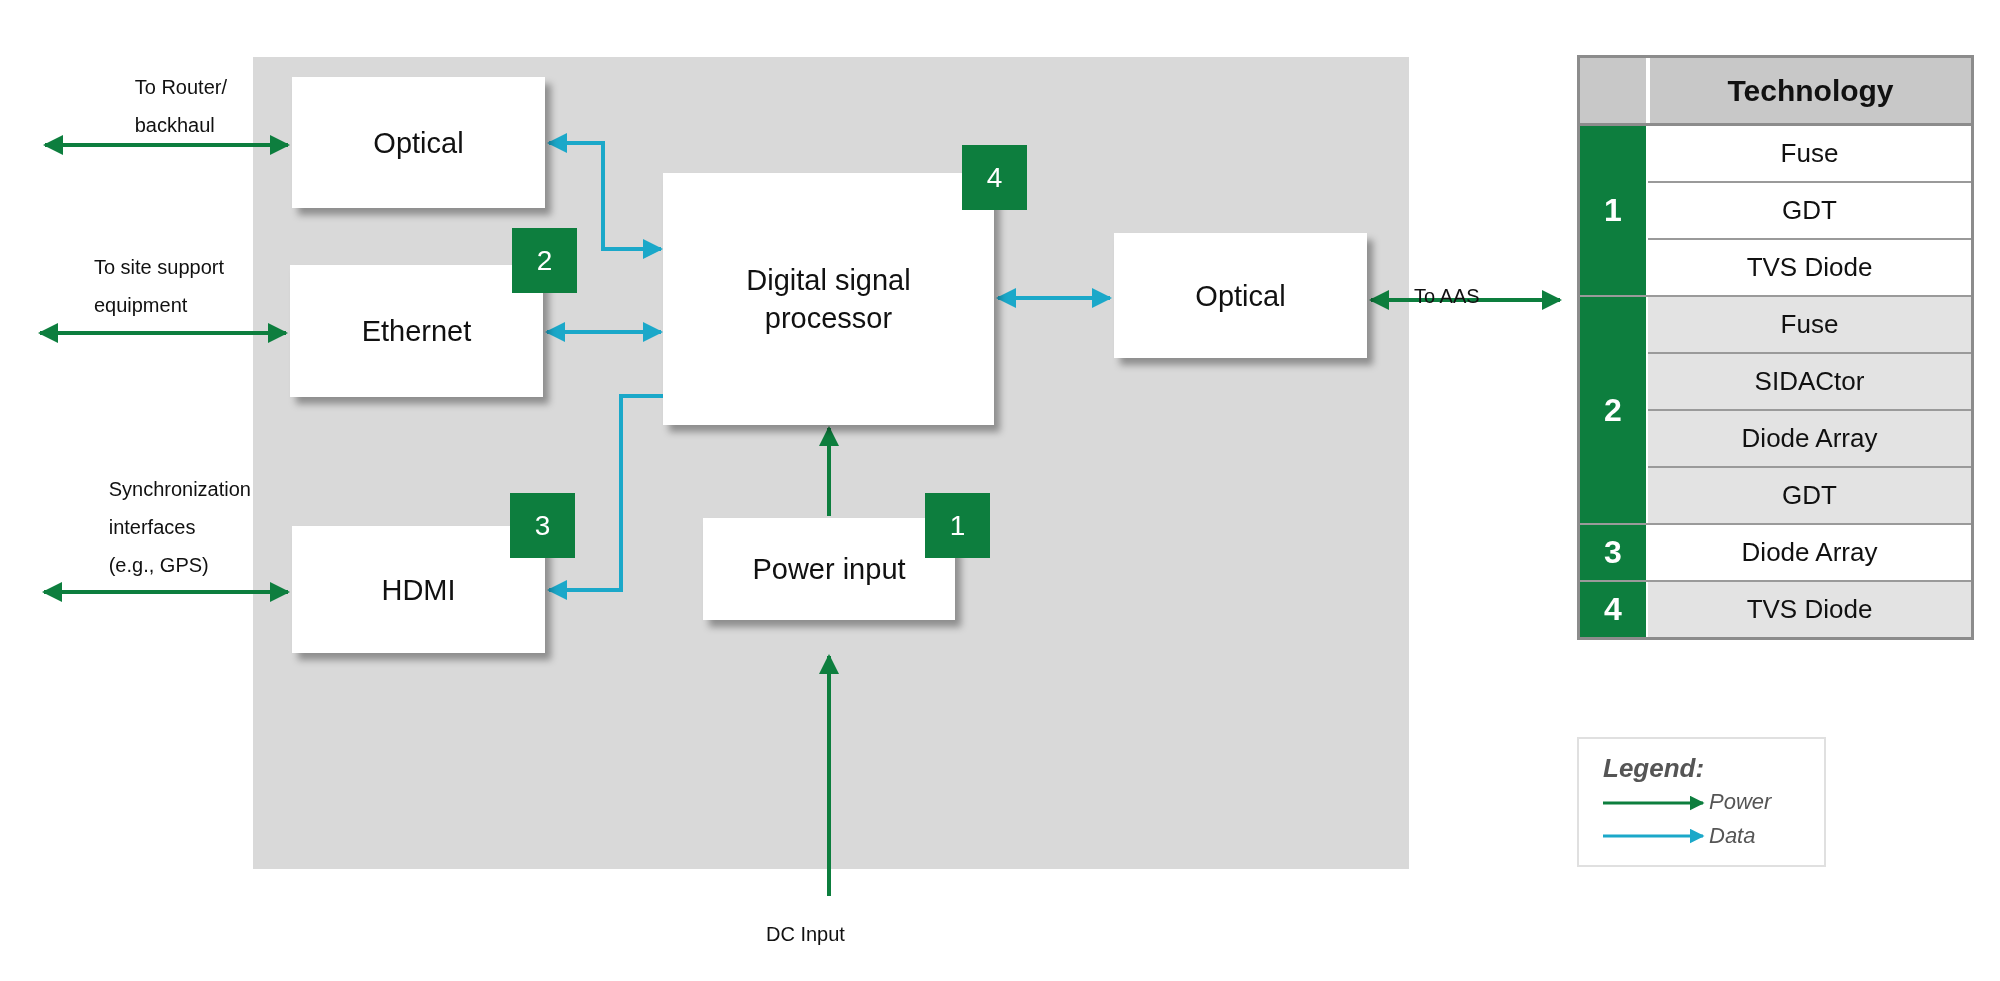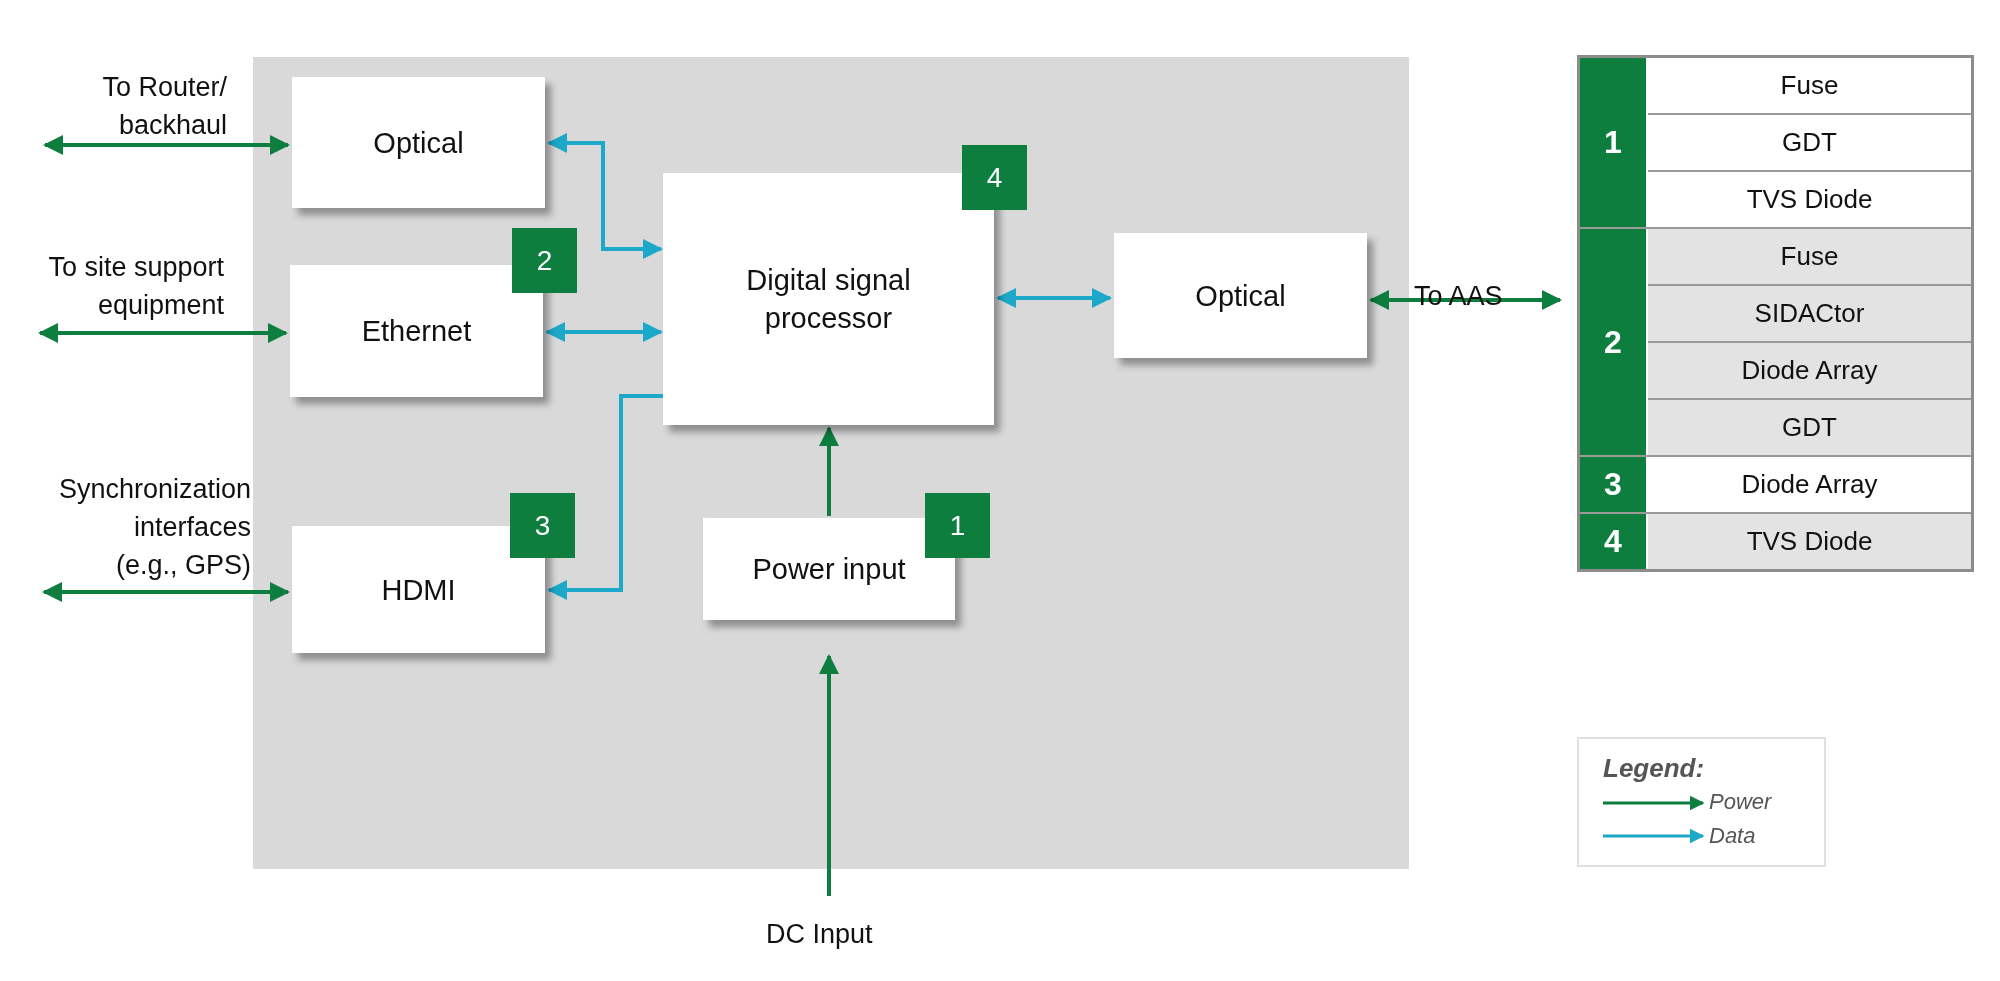--- a/index.html
+++ b/index.html
@@ -5,21 +5,21 @@
   html, body { margin:0; padding:0; background:#ffffff; }
   body { width:2000px; height:981px; position:relative; overflow:hidden;
          font-family:"Liberation Sans", sans-serif; color:#111; }
   .abs { position:absolute; }
   #canvas-bg { left:253px; top:57px; width:1156px; height:812px; background:#d9d9d9; }
   .block { position:absolute; background:#ffffff; box-shadow:6px 7px 7px rgba(0,0,0,0.35);
            display:flex; align-items:center; justify-content:center; text-align:center;
            font-size:29px; line-height:38px; color:#111; }
   .badge { position:absolute; background:#0d7e3e; color:#ffffff; font-size:28px;
            display:flex; align-items:center; justify-content:center; width:65px; height:65px; }
-  .ext-label { position:absolute; font-size:27px; line-height:38px; text-align:right; color:#111; white-space:nowrap; }
+  .ext-label { position:absolute; font-size:20px; line-height:38px; color:#111; white-space:nowrap; }
   svg#wires { position:absolute; left:0; top:0; width:2000px; height:981px; overflow:visible; }
   
   #tech-table { position:absolute; left:1577px; top:55px; width:397px; border:3px solid #8c8c8c; box-sizing:border-box; background:#fff; }
   #tech-table .hdr { display:flex; height:65px; background:#c8c8c8; border-bottom:3px solid #8c8c8c; }
   #tech-table .hdr .c0 { width:66px; border-right:4px solid #ffffff; }
   #tech-table .hdr .c1 { flex:1; display:flex; align-items:center; justify-content:center; font-weight:bold; font-size:30px; color:#111; }
   #tech-body { position:relative; }
   .grp { display:flex; border-bottom:3px solid #d9d9d9; }
   .grp:last-child { border-bottom:none; }
   .grp .num { width:66px; background:#0d7e3e; color:#fff; font-weight:bold; font-size:32px;
@@ -101,20 +101,24 @@
 <div class="block" style="left:1114px; top:233px; width:253px; height:125px;">
   <span>Optical</span>
 </div>
 
 <div class="badge" style="left:512px; top:228px;">2</div>
 <div class="badge" style="left:510px; top:493px;">3</div>
 <div class="badge" style="left:962px; top:145px;">4</div>
 <div class="badge" style="left:925px; top:493px;">1</div>
 
 <div id="tech-table">
+  <div class="hdr">
+    <div class="c0"></div>
+    <div class="c1">Technology</div>
+  </div>
   <div id="tech-body">
       <div class="grp white">
         <div class="num">1</div>
         <div class="rows">
           <div class="trow">Fuse</div>
           <div class="trow">GDT</div>
           <div class="trow">TVS Diode</div>
         </div>
       </div>
       <div class="grp shade">

